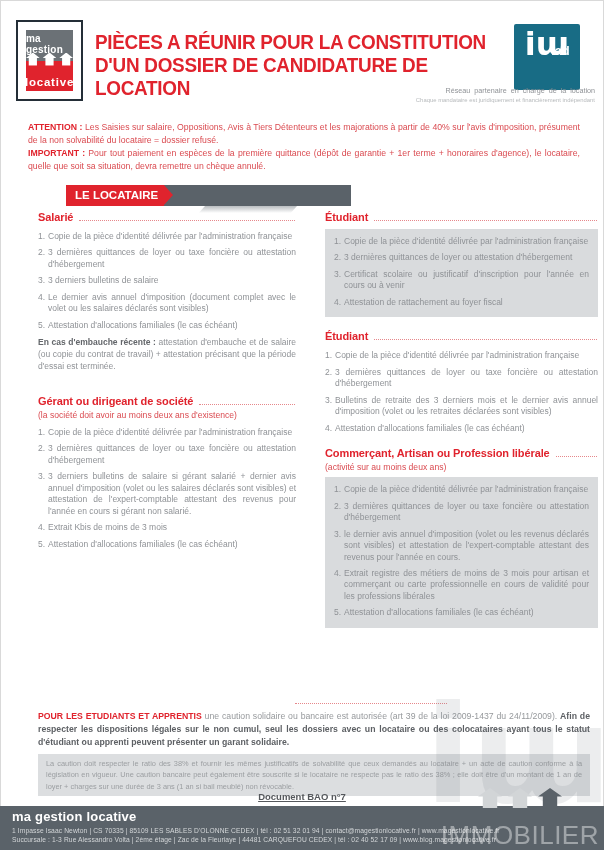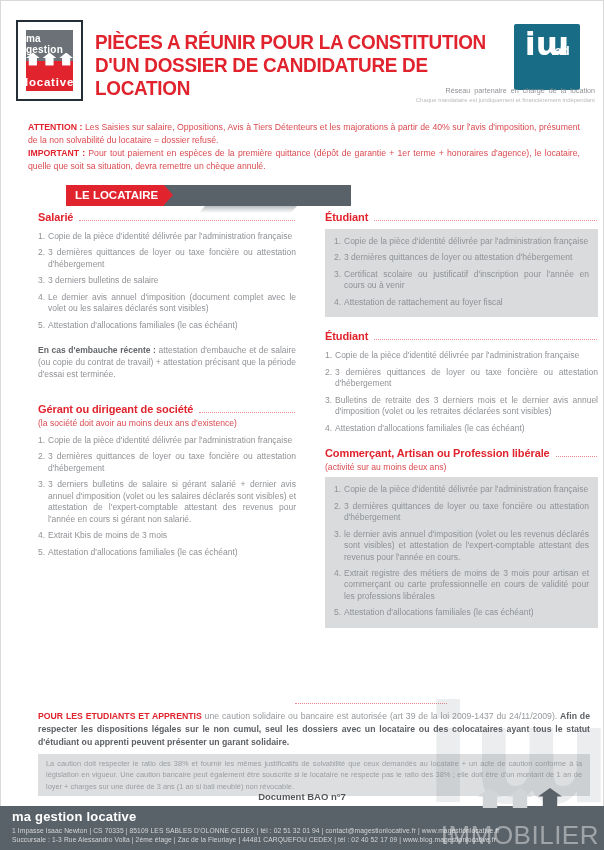--- a/index.html
+++ b/index.html
@@ -46,32 +46,32 @@
   .dotlead { flex:1; border-bottom:1.5px dotted #e6878b; margin:0 1px 3px 6px; }
   .sec-sub { color:#da4a50; font-size:8.6px; margin-top:2px; }
 
   .plist { list-style:none; counter-reset:n; margin-top:7px; }
   .plist li { counter-increment:n; position:relative; padding-left:10px; margin-bottom:5px; font-size:8.5px; line-height:1.35; color:#8f9296; text-align:justify; }
   .plist li::before { content:counter(n) "."; position:absolute; left:0; top:0; }
 
   .graybox { background:#d9dbdd; padding:7px 9px 4px 9px; margin-top:5px; }
   .graybox .plist { margin-top:0; }
 
-  .note { font-size:8.5px; line-height:1.4; color:#8f9296; text-align:justify; margin-top:14px; }
+  .note { font-size:8.5px; line-height:1.4; color:#8f9296; text-align:justify; margin-top:6px; }
   .note b { color:#63666a; }
 
   
   .dotsep { position:absolute; left:295px; top:703px; width:152px; border-bottom:1.5px dotted #e6878b; }
   .bottom-note { position:absolute; left:38px; top:710px; width:552px; font-size:8.7px; line-height:1.5; text-align:justify; color:#96999c; }
   .bottom-note .lbl { color:#e0232d; font-weight:bold; }
   .bottom-note .strong { color:#5d6064; font-weight:bold; }
 
   .caution { position:absolute; left:38px; top:754px; width:552px; background:#dcdee0; color:#9b9ea1; font-size:7.4px; line-height:1.55; padding:4px 8px; text-align:justify; }
 
-  .docref { position:absolute; left:0; top:791px; width:604px; text-align:center; color:#55585c; font-weight:bold; font-size:9.5px; }
+  .docref { position:absolute; left:0; top:791px; width:604px; text-align:center; color:#55585c; font-weight:bold; font-size:9.5px;text-decoration:underline; }
 
   
   .footer { position:absolute; left:0; top:806px; width:604px; height:44px; background:#5a6269; color:#fff; padding:3px 0 0 12px; }
   .footer-brand { font-weight:bold; font-size:13px; letter-spacing:.2px; }
   .footer-line { font-size:6.7px; color:#d3d6d8; margin-top:2.5px; letter-spacing:.1px; white-space:nowrap; }
 
   
   .wm-glyph { position:absolute; right:-8px; top:688px; font-family:"DejaVu Sans", sans-serif; font-weight:bold; font-size:135px; line-height:1; color:rgba(108,115,122,.13); z-index:3; pointer-events:none; }
   .wm-houses { position:absolute; right:42px; top:788px; display:flex; gap:6px; z-index:4; }
   .wm-houses .house { width:24px; height:20px; }

